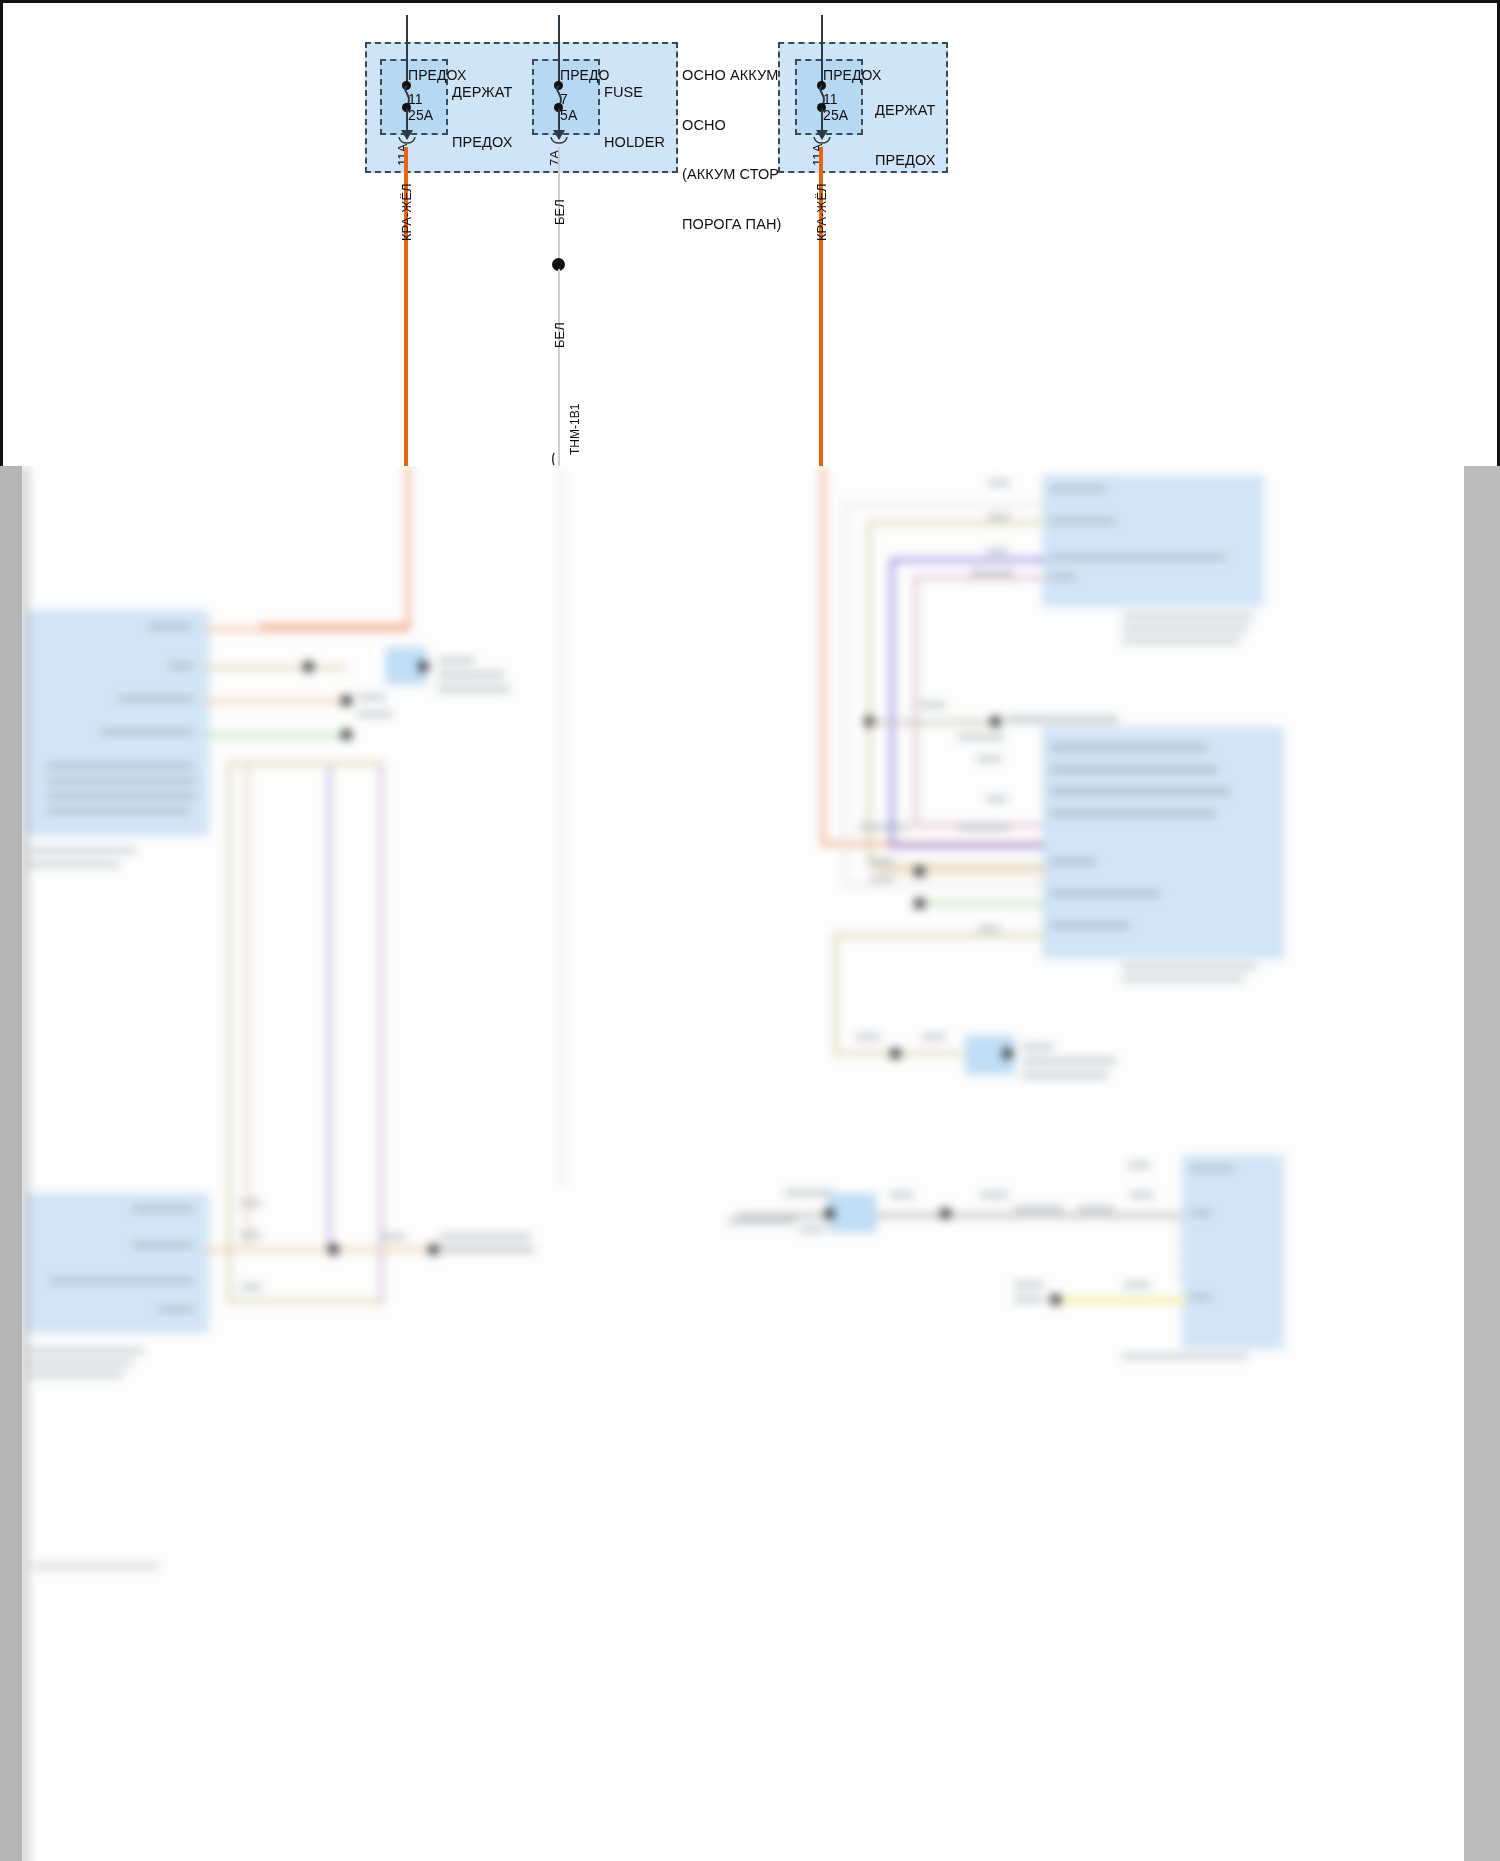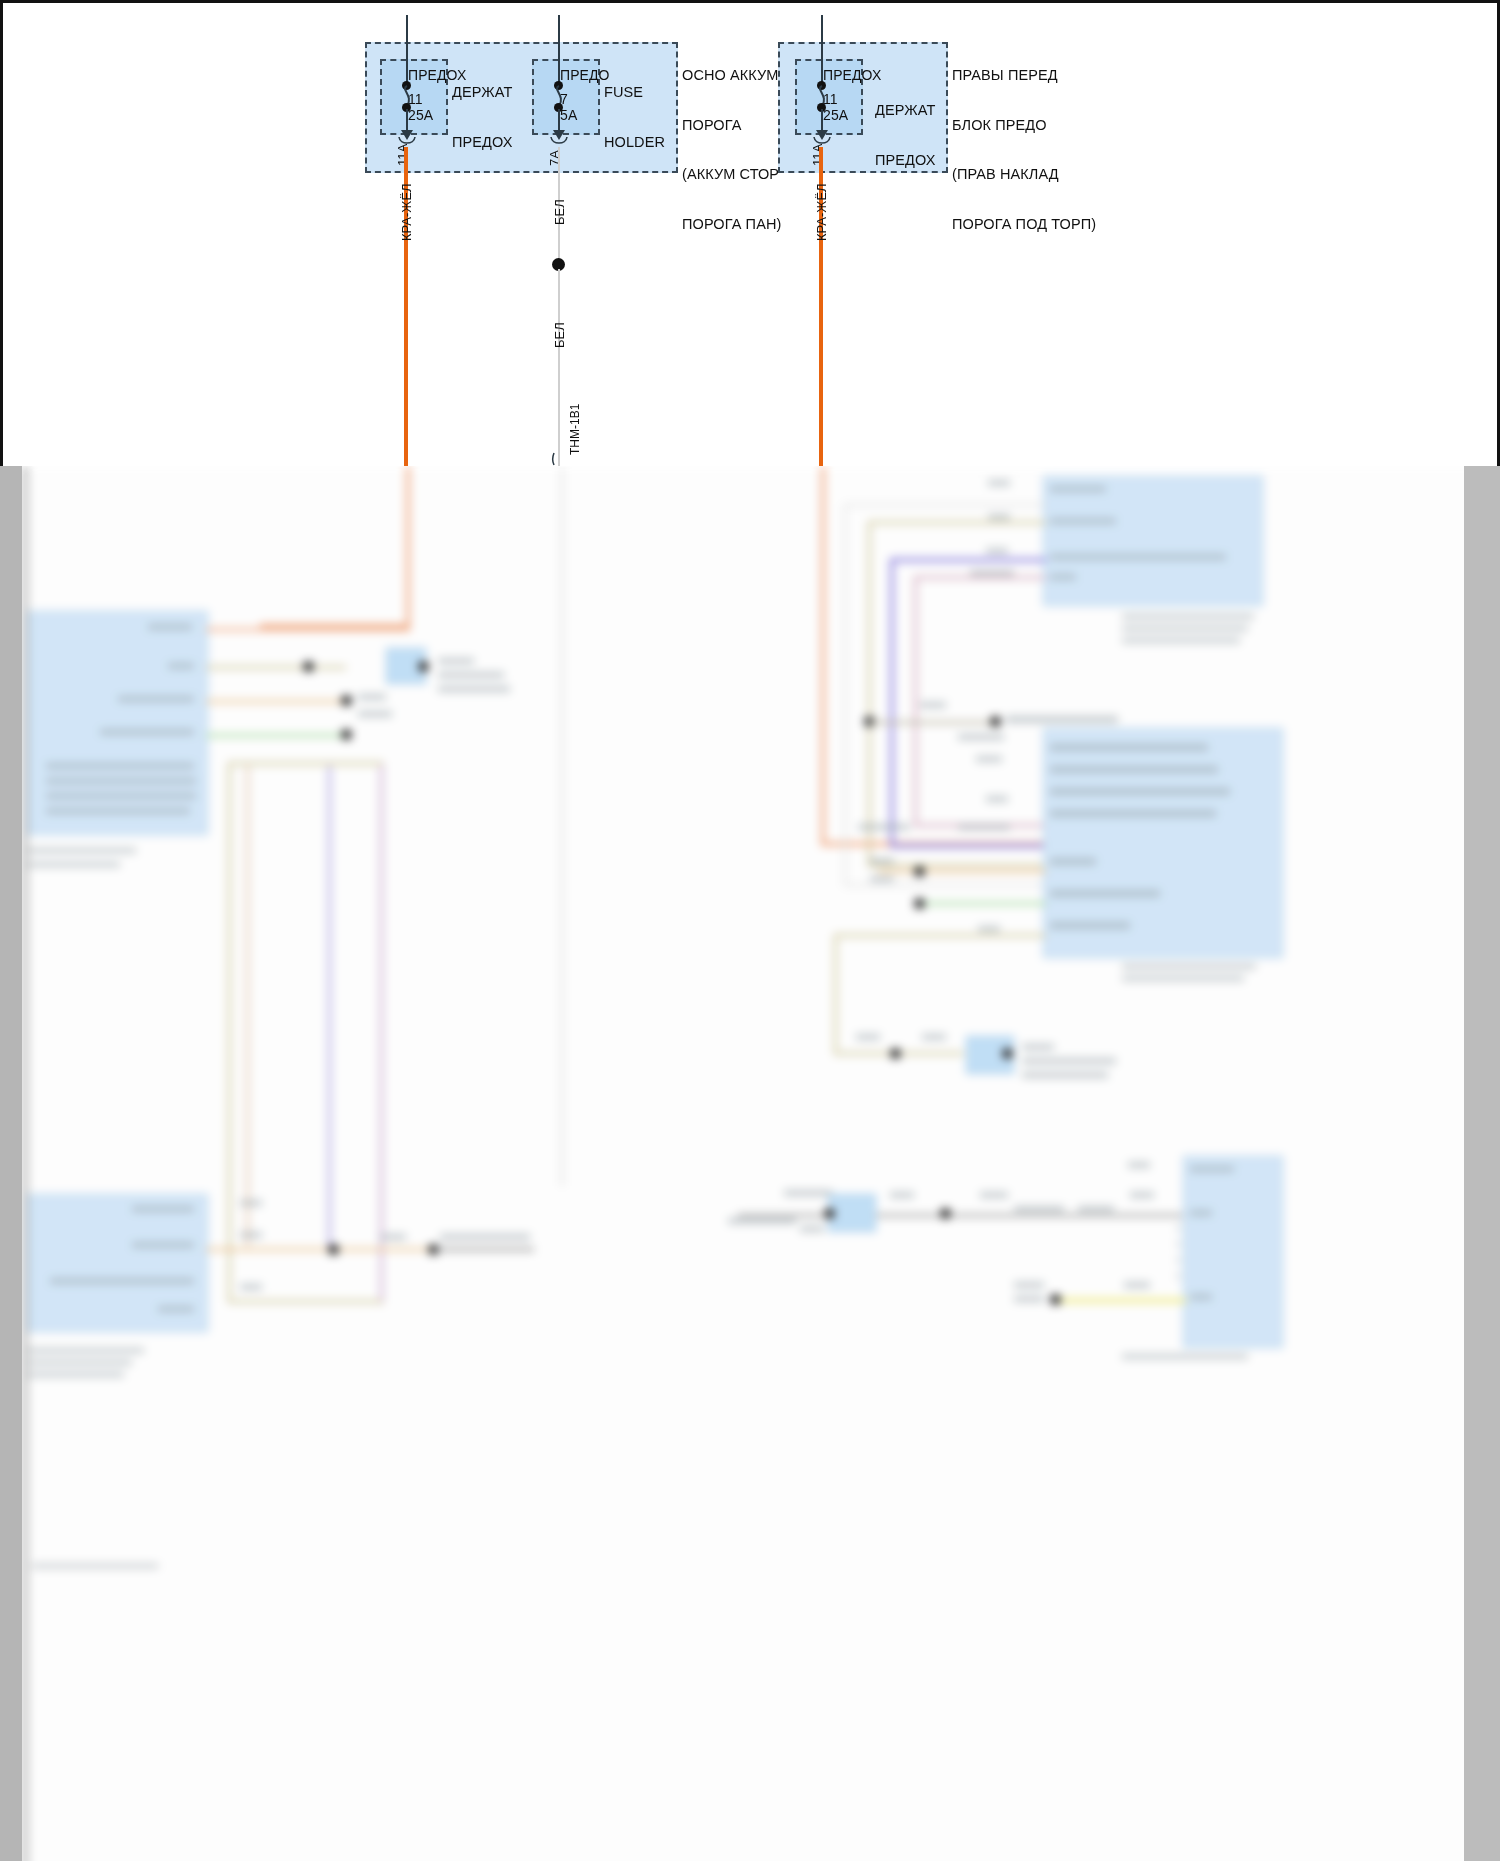--- a/index.html
+++ b/index.html
@@ -165,21 +165,21 @@
     </div>
     <div class="lbl ctr" style="left:762px;top:4px;width:120px;">
       <div>НАПРЯЖ</div>
       <div>ОТ АККУМ</div>
     </div>
 
     <div class="fuseblock" style="left:362px;top:39px;width:313px;height:131px;"></div>
 
     <div class="lbl" style="left:679px;top:31px;">
       <div>ОСНО АККУМ</div>
-      <div>ПОРОГА</div>
+      <div>ОСНО</div>
       <div>(АККУМ СТОР</div>
       <div>ПОРОГА ПАН)</div>
     </div>
 
     <div class="holder" style="left:377px;top:56px;width:68px;height:76px;"></div>
     <div class="lbl" style="left:449px;top:48px;">
       <div>ДЕРЖАТ</div>
       <div>ПРЕДОХ</div>
     </div>
 
@@ -233,26 +233,20 @@
     <div class="wire" style="left:555px;top:266px;width:2px;height:200px;background:#cfcfcf;"></div>
     <div class="vtext" style="left:549px;top:345px;">БЕЛ</div>
 
     <div class="vtext small" style="left:565px;top:452px;">THM-1B1</div>
     <svg style="position:absolute;left:548px;top:448px;" width="18" height="16" viewBox="0 0 18 16">
       <path d="M3 2 C1 7, 1 10, 3 14" stroke="#2b3a45" stroke-width="1.5" fill="none"></path>
       <path d="M9 15 L4 5 L15 5 Z" fill="#2b3a45" opacity="0"></path>
     </svg>
 
     <div class="fuseblock" style="left:775px;top:39px;width:170px;height:131px;"></div>
-    <div class="lbl" style="left:949px;top:31px;">
-      <div>ПРАВЫ ПЕРЕД</div>
-      <div>БЛОК ПРЕДО</div>
-      <div>(ПРАВ НАКЛАД</div>
-      <div>ПОРОГА ПОД ТОРП)</div>
-    </div>
 
     <div class="holder" style="left:792px;top:56px;width:68px;height:76px;"></div>
     <div class="lbl" style="left:872px;top:66px;">
       <div>ДЕРЖАТ</div>
       <div>ПРЕДОХ</div>
     </div>
     <div class="vline" style="left:818px;top:12px;height:70px;"></div>
     <div class="dot" style="left:814px;top:78px;"></div>
     <svg class="fuse-sym" style="left:811px;top:82px;" width="16" height="22" viewBox="0 0 16 22">
       <path d="M8 1 C1 4, 15 11, 8 21" stroke="#2b3a45" stroke-width="2" fill="none"></path>

